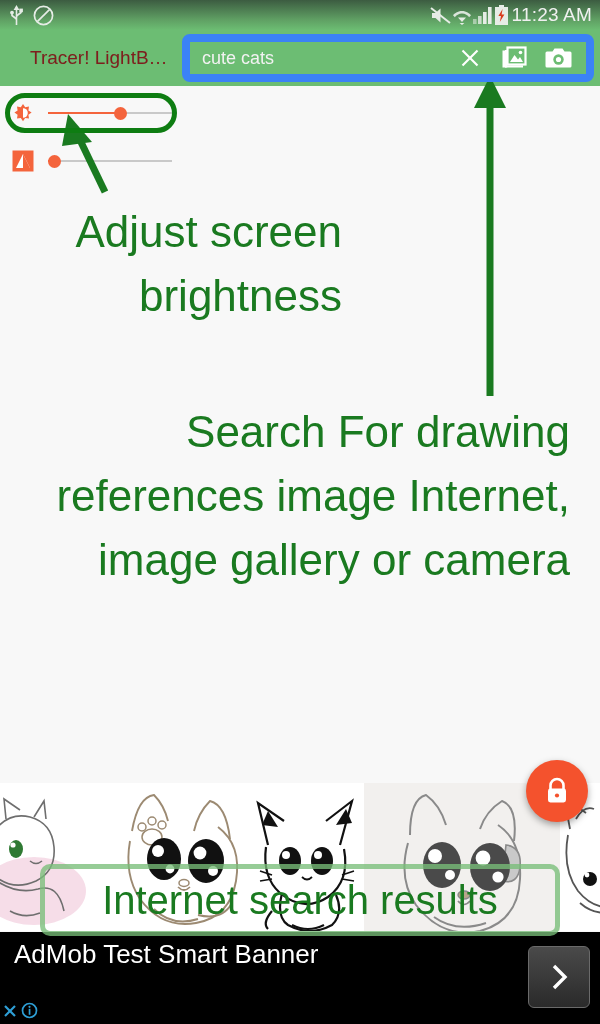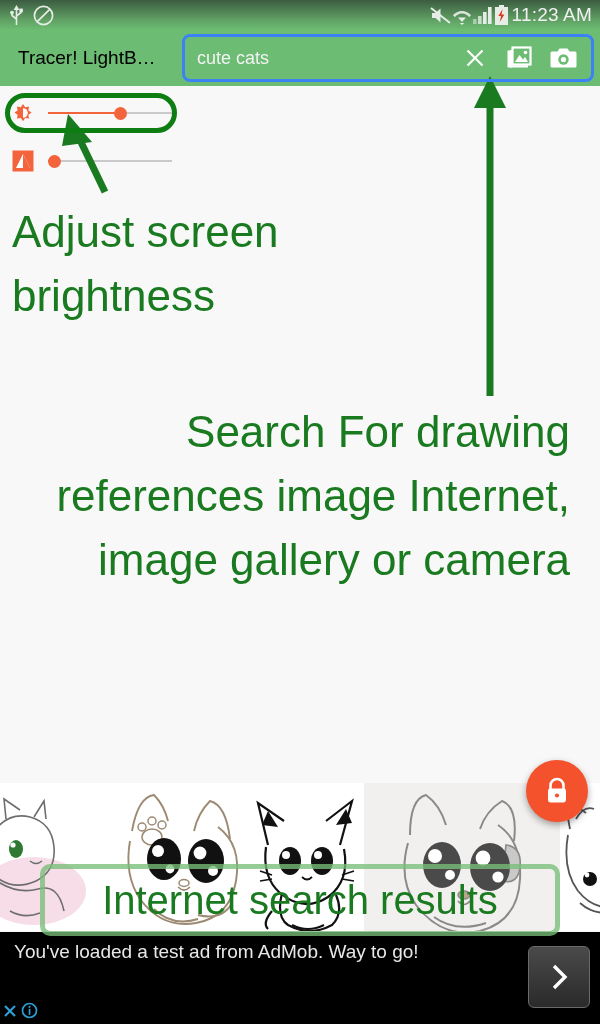--- a/index.html
+++ b/index.html
@@ -23,26 +23,26 @@
     font-family:"Liberation Sans", sans-serif;
   }
   .ico{ display:inline-flex; align-items:center; justify-content:center; }
 
   
   .toolbar{
     position:absolute; top:30px; left:0; width:600px; height:56px;
     background:#6cbd73; display:flex; align-items:center;
   }
   .app-title{
-    color:#000000; font-size:19px; margin-left:18px; white-space:nowrap;
+    color:#7f1d1d; font-size:19px; margin-left:30px; white-space:nowrap;
     text-shadow:0 0 1px rgba(0,0,0,.08);
   }
   .searchwrap{
     position:absolute; left:182px; top:34px; width:412px; height:48px;
-    border:3px solid #3b82f6; border-radius:8px;
+    border:8px solid #3b82f6; border-radius:8px;
     display:flex; align-items:center; padding:0 6px 0 12px; z-index:6;justify-content:center;
   }
   .search-text{
     color:#f2f2f2; font-size:18px; flex:1; white-space:nowrap; overflow:hidden;
   }
   .tb-icon{ width:44px; height:40px; display:flex; align-items:center; justify-content:center; }
 
   
   .slider-row{ position:absolute; left:0; width:600px; height:38px; display:flex; align-items:center; }
   .slider-row.brightness{ top:94px; }
@@ -55,21 +55,21 @@
   .brightness-highlight{
     position:absolute; left:5px; top:93px; width:172px; height:40px;
     border:5px solid #0e7d12; border-radius:22px; z-index:5;
   }
 
   
   .anno{
     position:absolute; color:#1a7a20; font-size:44px; line-height:1.45;
     font-family:"Liberation Sans", sans-serif;
   }
-  .anno-brightness{ left:12px; top:200px; width:330px; text-align:left; }
+  .anno-brightness{ left:12px; top:200px; width:330px; text-align:right; }
   .anno-search{ left:40px; top:400px; width:530px; text-align:right; }
 
   
   .arrow-svg{ position:absolute; left:0; top:0; width:600px; height:1024px; pointer-events:none; z-index:4; }
 
   
   .results-strip{
     position:absolute; left:0; top:783px; width:600px; height:148px;
     background:#ffffff; overflow:hidden; display:flex;
   }
@@ -353,21 +353,21 @@
     <rect x="5" y="12.5" width="18" height="14" rx="2.4" fill="#ffffff"></rect>
     <circle cx="14" cy="19.5" r="2.1" fill="#f4522d"></circle>
   </svg>
 </div>
 
 <div class="results-label">
   <span>Internet search results</span>
 </div>
 
 <div class="admob">
-  <div class="ad-body">You've loaded a test ad from AdMob. Way to go!</div>
+  <div class="ad-title">AdMob Test Smart Banner</div>
   <div class="ad-cta">
     <svg width="26" height="30" viewBox="0 0 26 30">
       <polyline points="8,4 19,15 8,26" fill="none" stroke="#ffffff" stroke-width="3.4"></polyline>
     </svg>
   </div>
   <div class="ad-badges">
     <span>
       <svg width="16" height="16" viewBox="0 0 16 16">
           <line x1="3" y1="3" x2="13" y2="13" stroke="#2e9fd6" stroke-width="2.2"></line>
           <line x1="13" y1="3" x2="3" y2="13" stroke="#2e9fd6" stroke-width="2.2"></line>

